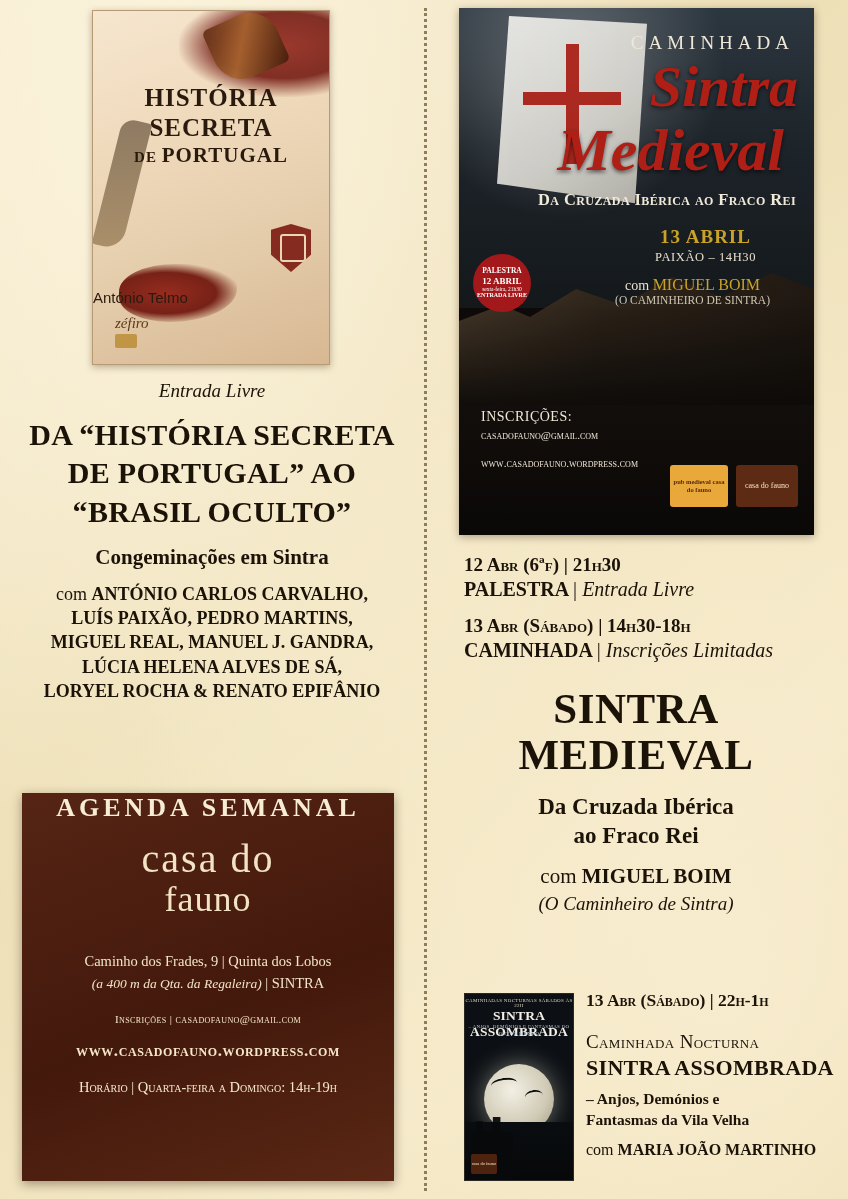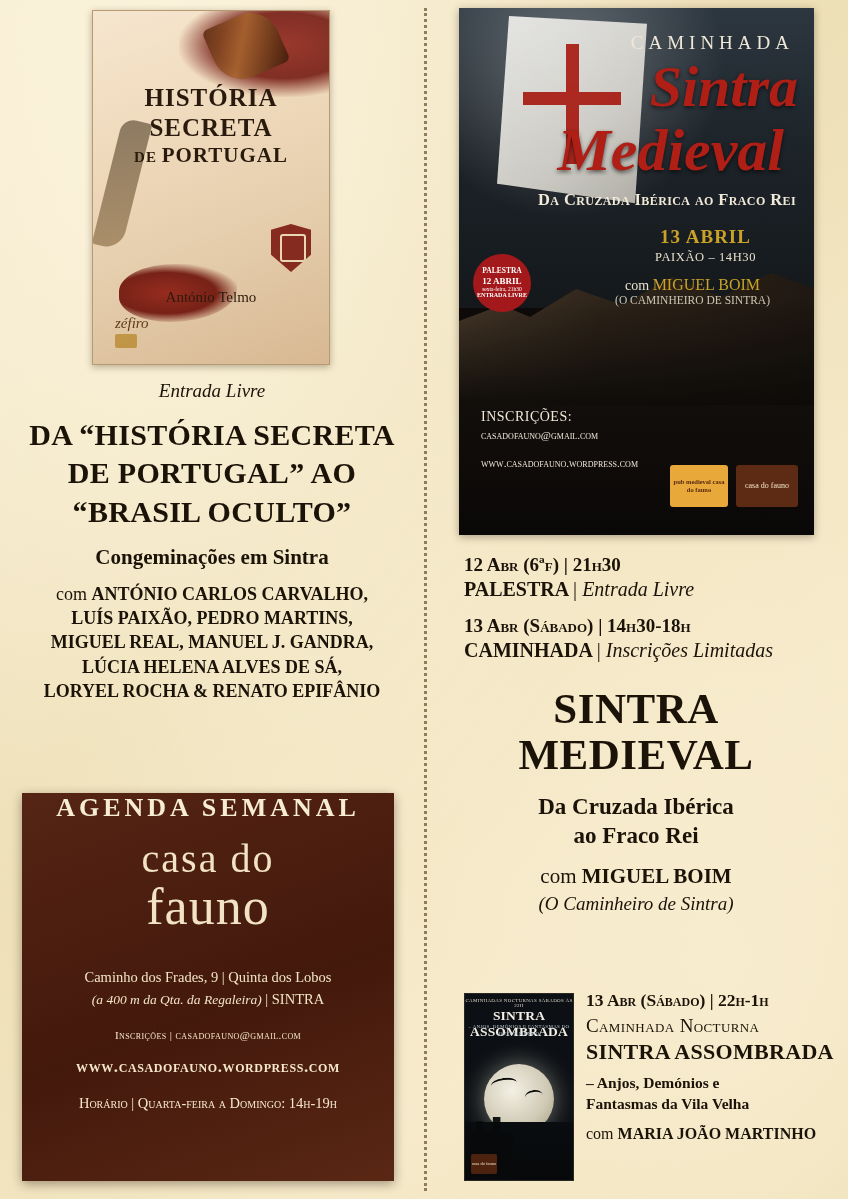--- a/index.html
+++ b/index.html
@@ -65,22 +65,22 @@
     position:absolute; left:0; right:0; top:72px;
     text-align:center; color:#2a1a0d;
     font-family:"Liberation Serif", serif;
     letter-spacing:1px;
   }
   .bc-title .l1 { font-size:25px; font-weight:700; line-height:1.18; }
   .bc-title .l2 { font-size:25px; font-weight:700; line-height:1.18; }
   .bc-title .l3 { font-size:21px; font-weight:700; line-height:1.3; }
   .bc-title .l3 .small { font-size:15px; font-variant: small-caps; }
   .bc-author {
-    position:absolute; left:0; right:0; bottom:58px; text-align:center;
-    font-size:15px; color:#2b1b0e; font-family:Liberation Serif, serif;
+    position:absolute; left:0; right:0; bottom:58px; text-align:left;
+    font-size:15px; color:#2b1b0e; font-family:Liberation Sans, sans-serif;
   }
   .bc-crest {
     position:absolute; right:18px; bottom:92px; width:40px; height:48px;
     background:#7d1a12;
     clip-path: polygon(50% 0,100% 12%,100% 64%,50% 100%,0 64%,0 12%);
     opacity:.9;
   }
   .bc-crest::after{
     content:""; position:absolute; left:9px; top:10px; width:22px; height:24px;
     border:2px solid #e9d8b6; border-radius:3px;
@@ -128,21 +128,21 @@
     font-size:26px; font-weight:700; letter-spacing:4px;
     font-variant:small-caps;
     color:#f7ecd4;
   }
   .logo {
     text-align:center; margin-top:16px; line-height:1.0;
     color:#f2e3c4;
     font-family:"Liberation Serif", serif;
   }
   .logo .l1 { font-size:40px; letter-spacing:2px; }
-  .logo .l2 { font-size:52px; letter-spacing:1px; margin-top:2px; }
+  .logo .l2 { font-size:36px; letter-spacing:1px; margin-top:2px; }
   .agenda .addr {
     margin-top:34px; text-align:center; font-size:14.5px; line-height:1.5;
     color:#f3e5c8;
   }
   .agenda .addr .it { font-style:italic; font-size:13.5px; }
   .agenda .mid {
     margin-top:18px; text-align:center; font-size:11px; letter-spacing:.4px;
   }
   .agenda .www {
     margin-top:16px; text-align:center; font-size:17px; font-weight:700;
@@ -309,21 +309,21 @@
   }
   .mini-logo {
     position:absolute; left:6px; bottom:6px; width:26px;height:20px;
     background:#4d2310; color:#f0dfc0; font-size:4.5px; line-height:1.2;
     display:flex;align-items:center;justify-content:center;text-align:center;border-radius:2px;
   }
   .mini-side {
     position:absolute; left:162px; top:990px; width:248px;
   }
   .ms-date { font-size:17.5px; font-weight:700; }
-  .ms-l1 { font-size:19px; font-variant:small-caps; margin-top:4px; letter-spacing:.4px;}
+  .ms-l1 { font-size:19px; font-variant:small-caps; margin-top:20px; letter-spacing:.4px;}
   .ms-l2 { font-size:22px; font-weight:700; font-variant:small-caps; margin-top:2px; letter-spacing:.3px;}
   .ms-l3 { font-size:15.5px; font-weight:700; margin-top:8px; line-height:1.35;}
   .ms-l4 { font-size:16px; margin-top:10px; }
   .ms-l4 b { font-weight:700; }
 </style>
 </head>
 <body>
 
 <div class="page">
 

